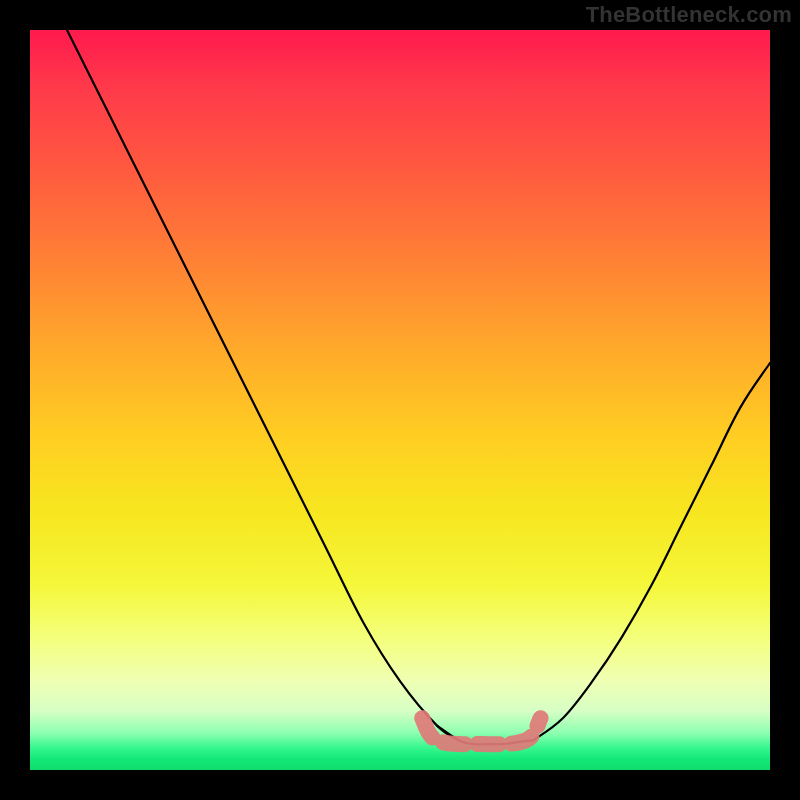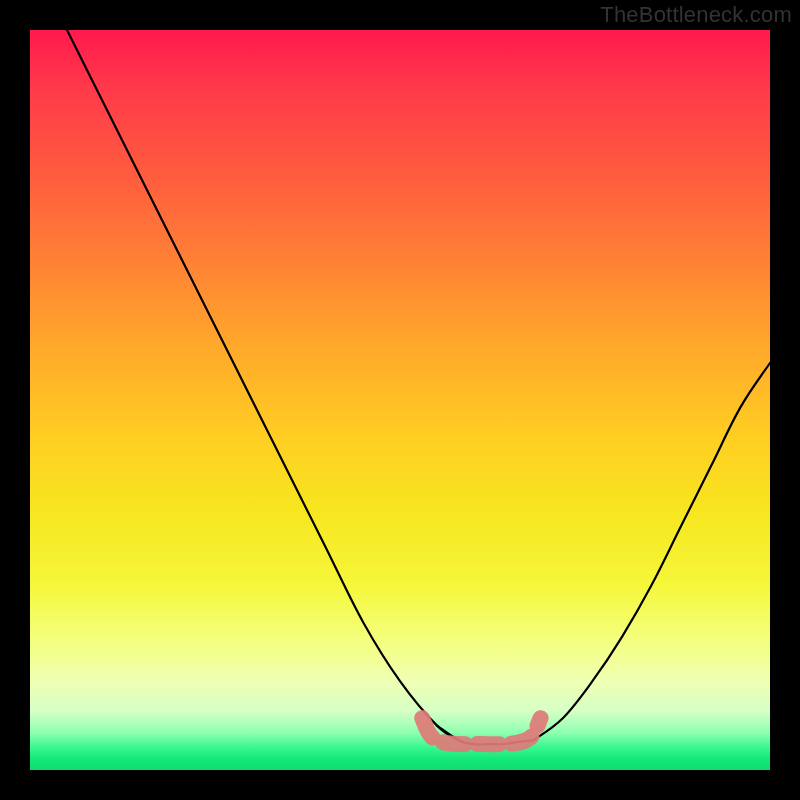--- a/index.html
+++ b/index.html
@@ -16,21 +16,21 @@
     width: 800px;
     height: 800px;
     background: #000;
   }
   .watermark {
     position: absolute;
     top: 2px;
     right: 8px;
     color: #333;
     font-size: 22px;
-    font-weight: 400;
+    font-weight: 700;
     letter-spacing: 0.2px;
     z-index: 10;
   }
   .plot {
     position: absolute;
     left: 30px;
     top: 30px;
     width: 740px;
     height: 740px;
   }

